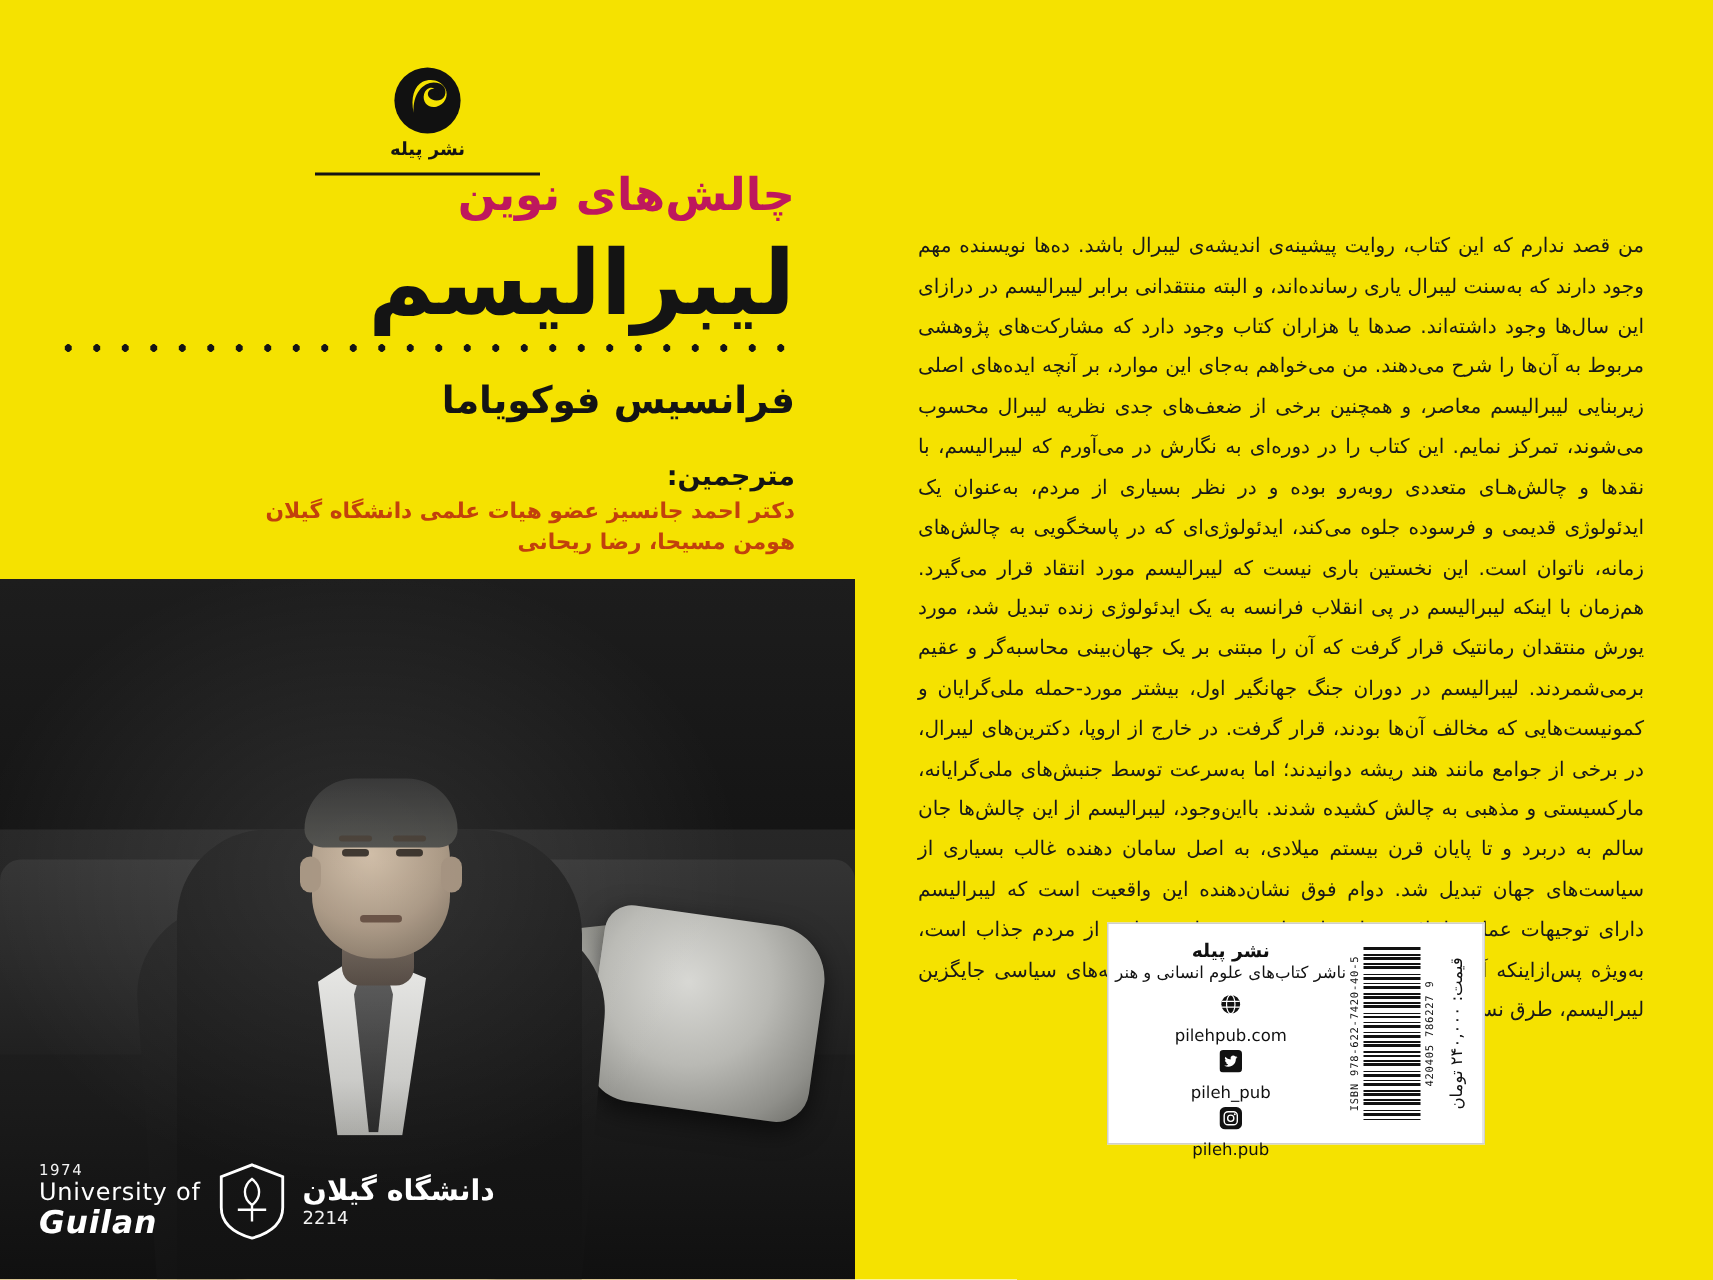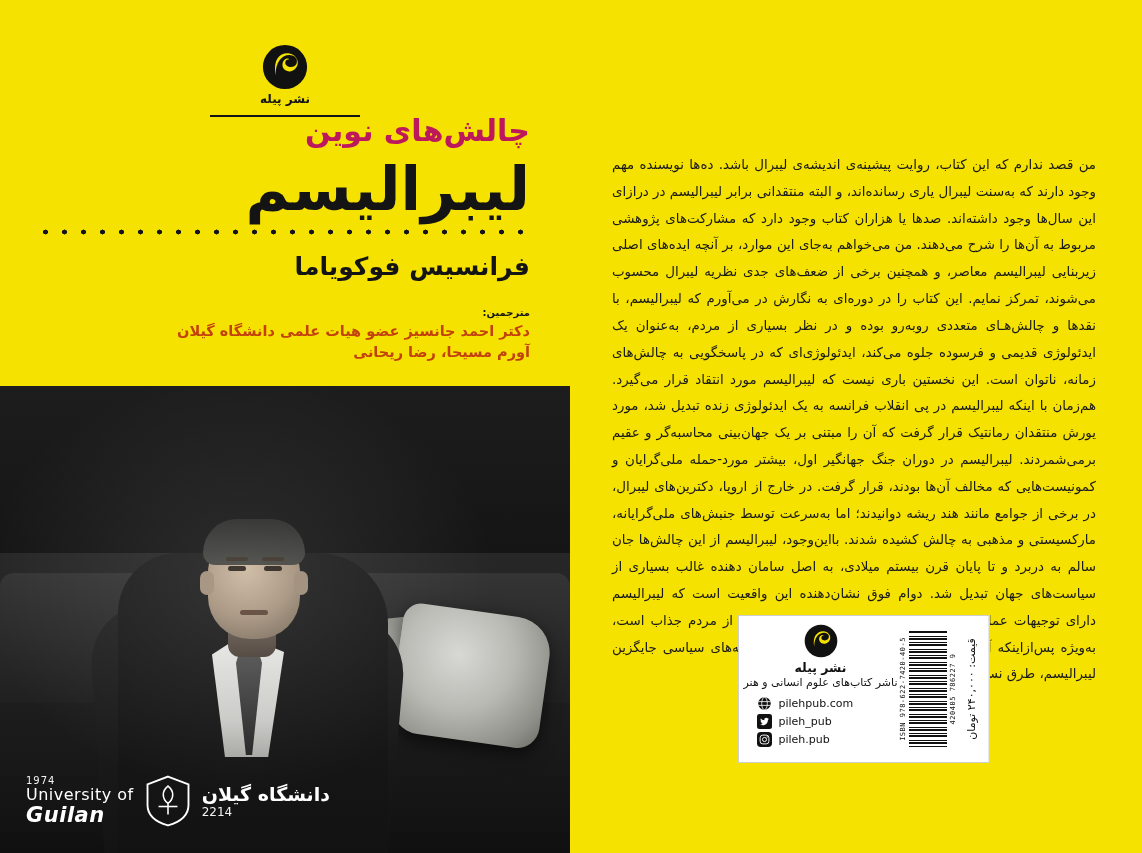--- a/index.html
+++ b/index.html
@@ -129,21 +129,21 @@
     font-weight: bold;
     margin-bottom: 1px;
   }
   .pub-sub {
     font-size: 11px;
     color: #111;
     margin-bottom: 7px;
   }
   .contact-row {
     display: flex;
-    flex-direction: row;
+    flex-direction: column;
     align-items: center;
     gap: 7px;
     margin-bottom: 3px;
     width: 128px;
     direction: ltr;
     justify-content: flex-start;
   }
   .contact-ico {
     width: 15px;
     height: 15px;
@@ -364,21 +364,21 @@
     background-repeat: repeat-x;
   }
   .author {
     margin-top: 14px;
     font-size: 25px;
     color: #141414;
     font-weight: bold;
   }
   .translator-label {
     margin-top: 26px;
-    font-size: 10px;
+    font-size: 18px;
     color: #141414;
     font-weight: bold;
   }
   .translator-line {
     margin-top: 5px;
     font-size: 14.5px;
     color: #c2410c;
     font-weight: bold;
   }
 
@@ -493,21 +493,21 @@
       <div class="logo-rule"></div>
     </div>
 
     <div class="title-block">
       <div class="title-sub">چالش‌های نوین</div>
       <div class="title-main">لیبرالیسم</div>
       <div class="title-dots"></div>
       <div class="author">فرانسیس فوکویاما</div>
       <div class="translator-label">مترجمین:</div>
       <div class="translator-line">دکتر احمد جانسیز عضو هیات علمی دانشگاه گیلان</div>
-      <div class="translator-line">آورم مسیحا، رضا ریحانی</div>
+      <div class="translator-line">هومن مسیحا، رضا ریحانی</div>
     </div>
 
     <div class="front-photo">
       <div class="ph-wall"></div>
       <div class="ph-sofa"></div>
       <div class="ph-sofa-back"></div>
       <div class="ph-cushion2"></div>
       <div class="ph-cushion"></div>
       <div class="ph-shoulder-l"></div>
       <div class="ph-shoulder-r"></div>

